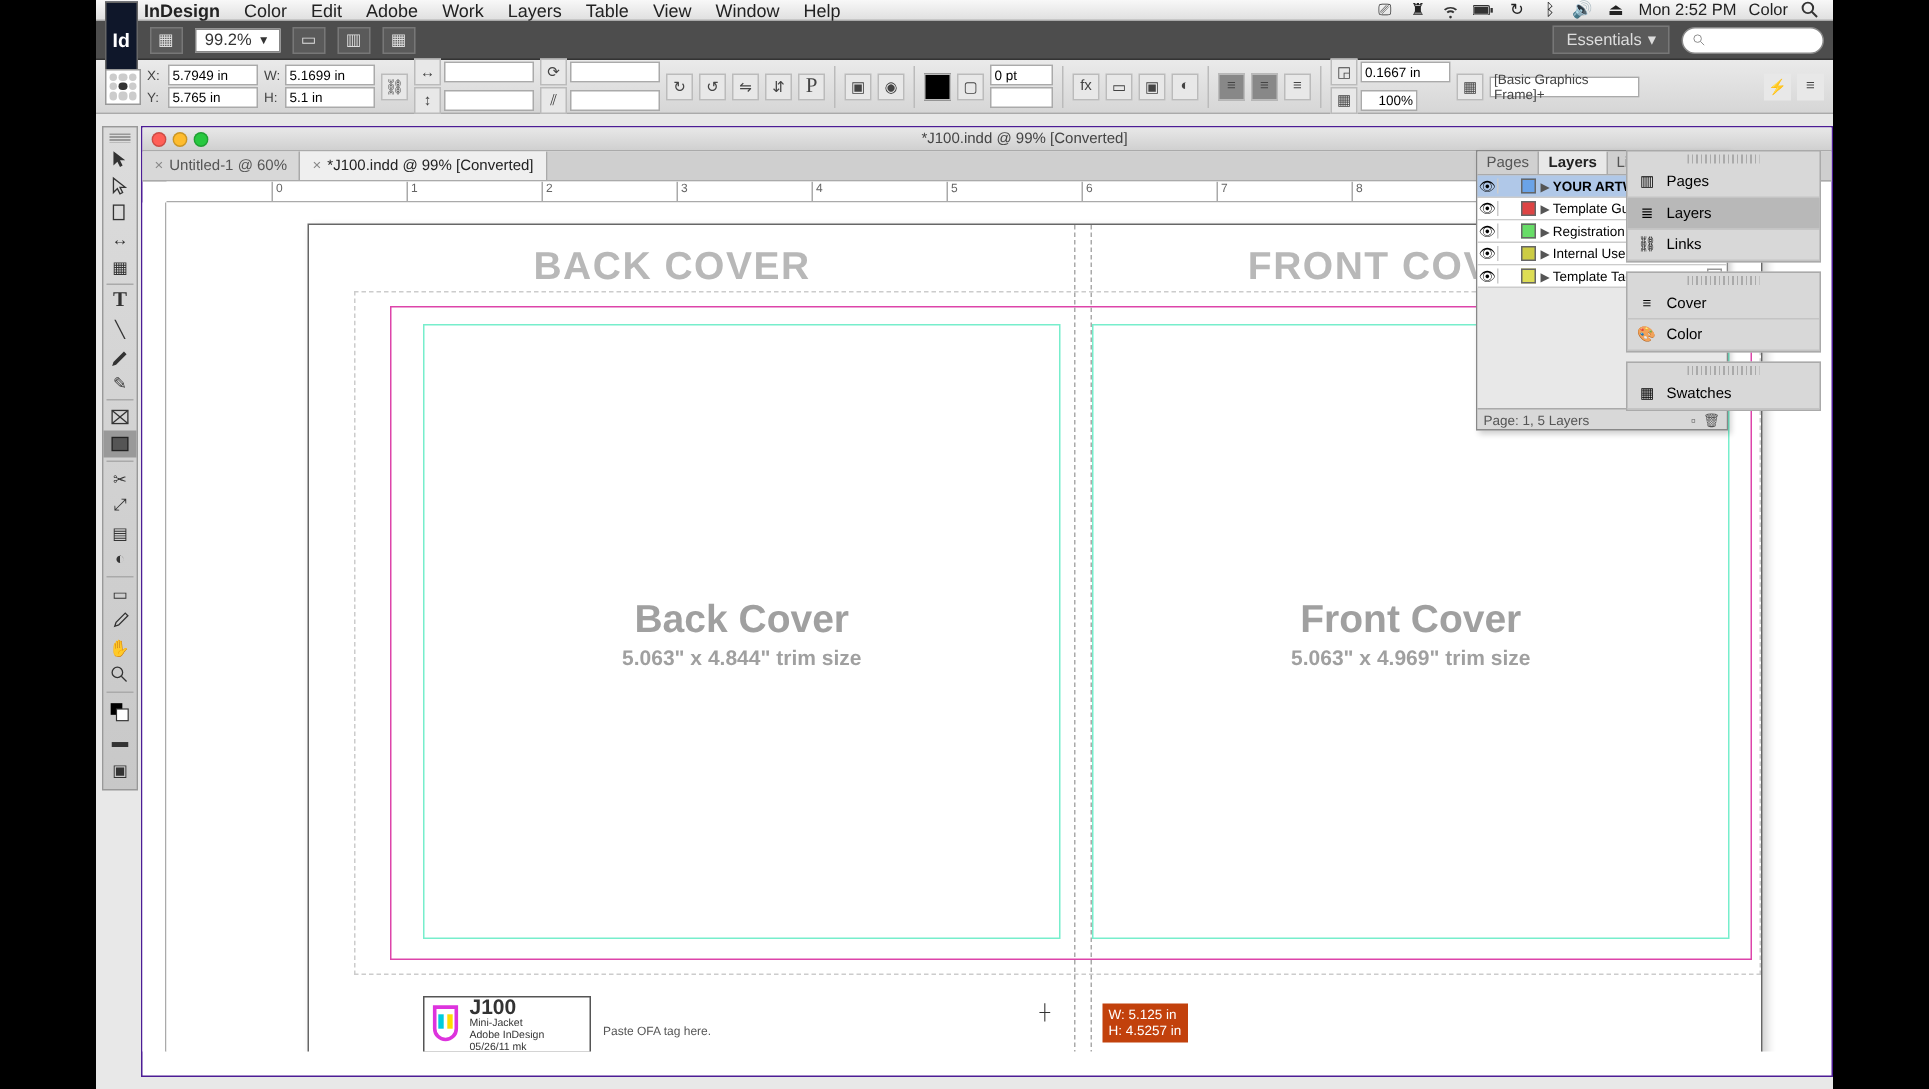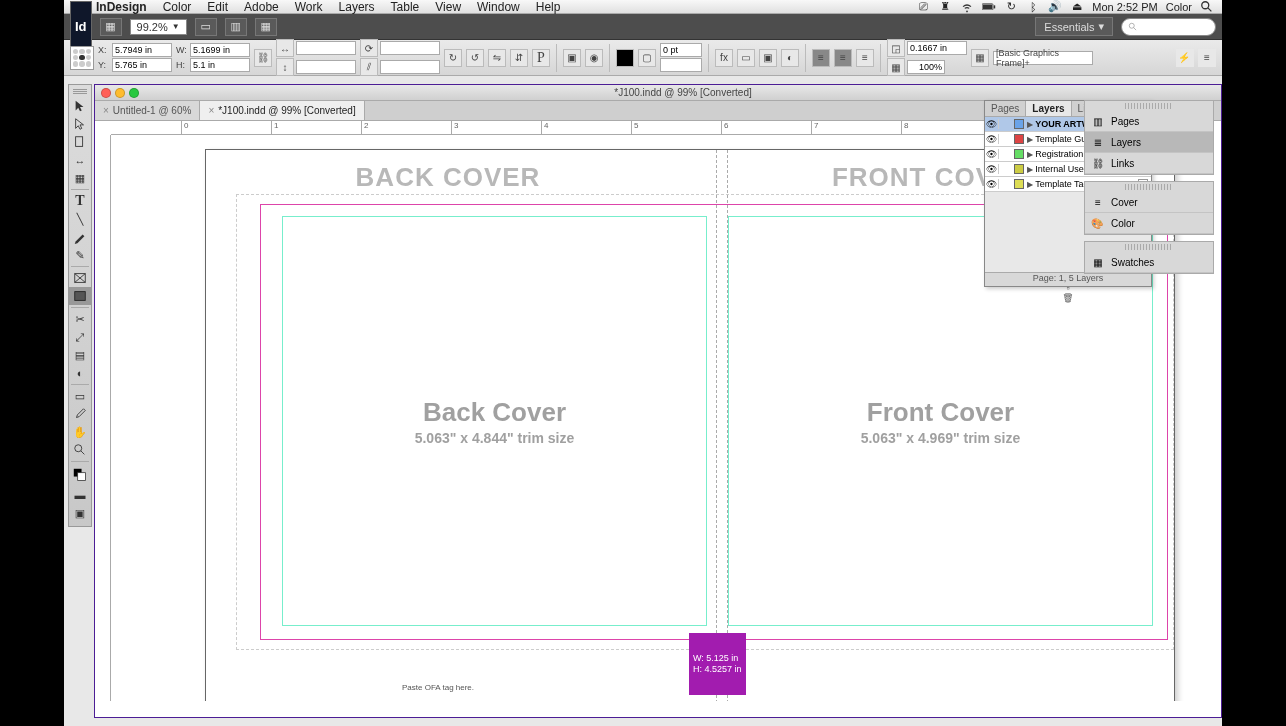--- a/index.html
+++ b/index.html
@@ -77,38 +77,38 @@
 .cover-title { font-size: 26px; font-weight: bold; color: #a0a0a0; font-family: Arial, sans-serif; }
 .cover-sub { font-size: 14px; font-weight: bold; color: #a0a0a0; font-family: Arial, sans-serif; margin-top: 2px; }
 
 .slug { position: absolute; bottom: 16px; left: 76px; width: 112px; height: 38px; border: 1px solid #555; background: #fff; display: flex; padding: 2px; gap: 4px; font-size: 8px; color: #333; }
 .slug-logo { width: 24px; display: flex; align-items: center; justify-content: center; }
 .slug-text { display: flex; flex-direction: column; justify-content: center; line-height: 1.1; }
 .slug-text .code { font-size: 14px; font-weight: bold; }
 .slug-text .sub { font-size: 7px; }
 .paste-tag { position: absolute; bottom: 26px; left: 196px; font-size: 8px; color: #555; }
 
-.measure-tip { position: absolute; left: 578px; bottom: 6px; background: #a21caf; color: #fff; font-size: 9px; padding: 20px 4px; line-height: 1.2; }
+.measure-tip { position: absolute; left: 624px; bottom: 6px; background: #c2410c; color: #fff; font-size: 9px; padding: 2px 4px; line-height: 1.2; }
 .cursor-cross { position: absolute; left: 582px; bottom: 20px; font-size: 10px; color: #333; }
 
 
 .layers-panel { position: absolute; top: 100px; left: 920px; width: 168px; background: #e4e4e4; border: 1px solid #888; font-size: 10px; box-shadow: 2px 2px 4px rgba(0,0,0,.2); }
 .panel-tabs { height: 16px; background: #d0d0d0; border-bottom: 1px solid #aaa; display: flex; }
 .panel-tab { padding: 2px 6px; border-right: 1px solid #aaa; color: #555; font-size: 10px; }
 .panel-tab.active { background: #e8e8e8; color: #222; font-weight: bold; }
 .panel-tabs .menu-dots { margin-left: auto; padding: 2px 4px; }
 .layer-row { height: 15px; display: flex; align-items: center; border-bottom: 1px solid #ccc; background: #fff; }
 .layer-row.sel { background: #b0c8e8; }
 .layer-row .eye { width: 14px; text-align: center; border-right: 1px solid #ccc; font-size: 9px; }
 .layer-row .lock { width: 12px; border-right: 1px solid #ccc; }
 .layer-row .swatch { width: 10px; height: 10px; margin: 0 3px; border: 1px solid #666; }
 .layer-row .arrow { font-size: 8px; margin-right: 2px; color: #555; }
 .layer-row .name { flex: 1; font-size: 9px; }
 .layer-row .sq { width: 10px; height: 10px; border: 1px solid #999; margin-right: 3px; }
-.panel-footer { height: 14px; background: #d8d8d8; border-top: 1px solid #aaa; display: flex; align-items: center; padding: 0 4px; font-size: 9px; color: #555; flex-direction: column; }
+.panel-footer { height: 14px; background: #d8d8d8; border-top: 1px solid #aaa; display: flex; align-items: center; padding: 0 4px; font-size: 9px; color: #555; }
 .panel-footer .spacer { flex: 1; }
 .panel-footer .ico { width: 12px; text-align: center; }
 .panel-blank { height: 80px; background: #e8e8e8; }
 
 
 .side-panels { position: absolute; top: 100px; right: 8px; width: 130px; font-size: 10px; }
 .side-sec { background: #d8d8d8; border: 1px solid #aaa; margin-bottom: 6px; }
 .side-sec .grip { height: 6px; background: repeating-linear-gradient(90deg,#aaa,#aaa 1px,transparent 1px,transparent 3px); margin: 2px 40px; }
 .side-item { height: 21px; display: flex; align-items: center; padding: 0 6px; gap: 6px; border-bottom: 1px solid #c4c4c4; cursor: default; }
 .side-item.active { background: #b8b8b8; }
@@ -402,20 +402,35 @@
         <div class="bleed-box"></div>
         <div class="center-guide"></div>
         <div class="cover-panel back">
           <div class="cover-title">Back Cover</div>
           <div class="cover-sub">5.063" x 4.844" trim size</div>
         </div>
         <div class="cover-panel front">
           <div class="cover-title">Front Cover</div>
           <div class="cover-sub">5.063" x 4.969" trim size</div>
         </div>
+        <div class="slug">
+          <div class="slug-logo">
+            <svg viewBox="0 0 20 24">
+                  <path d="M4 2h12v12a6 6 0 01-12 0z" fill="none" stroke="#d3d" stroke-width="2"></path>
+                  <rect x="6" y="6" width="3" height="8" fill="#0cd"></rect>
+                  <rect x="11" y="6" width="3" height="8" fill="#fd0"></rect>
+                </svg>
+          </div>
+          <div class="slug-text">
+            <span class="code">J100</span>
+            <span class="sub">Mini-Jacket</span>
+            <span class="sub">Adobe InDesign</span>
+            <span class="sub">05/26/11 mk</span>
+          </div>
+        </div>
         <div class="paste-tag">Paste OFA tag here.</div>
       </div>
       <div class="cursor-cross">┼</div>
       <div class="measure-tip">
         <div>W: 5.125 in</div>
         <div>H: 4.5257 in</div>
       </div>
     </div>
   </div>
 </div>

